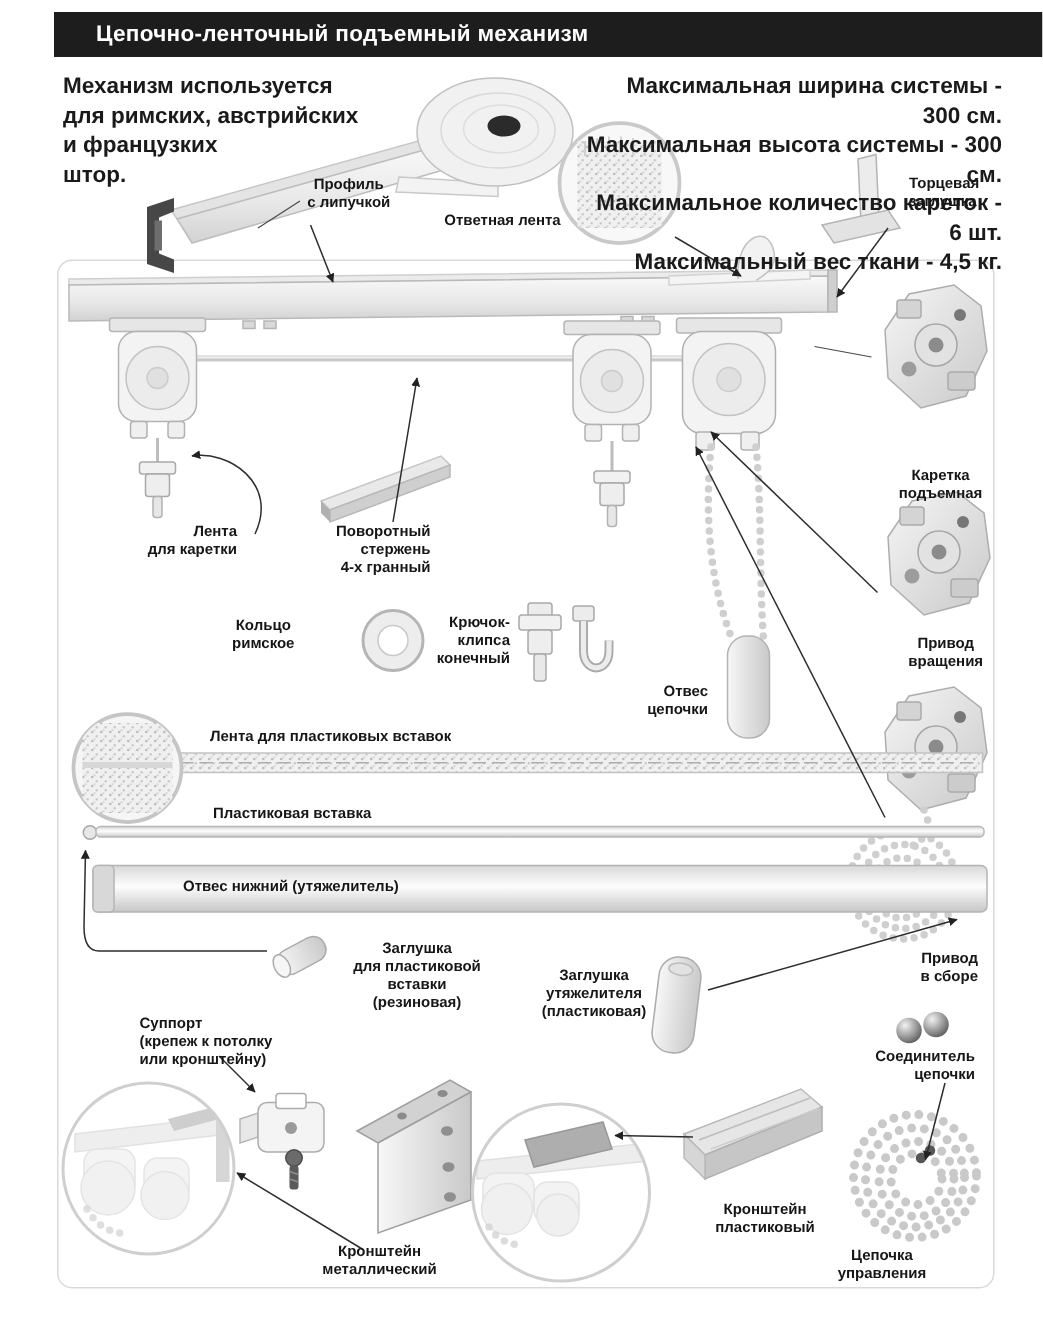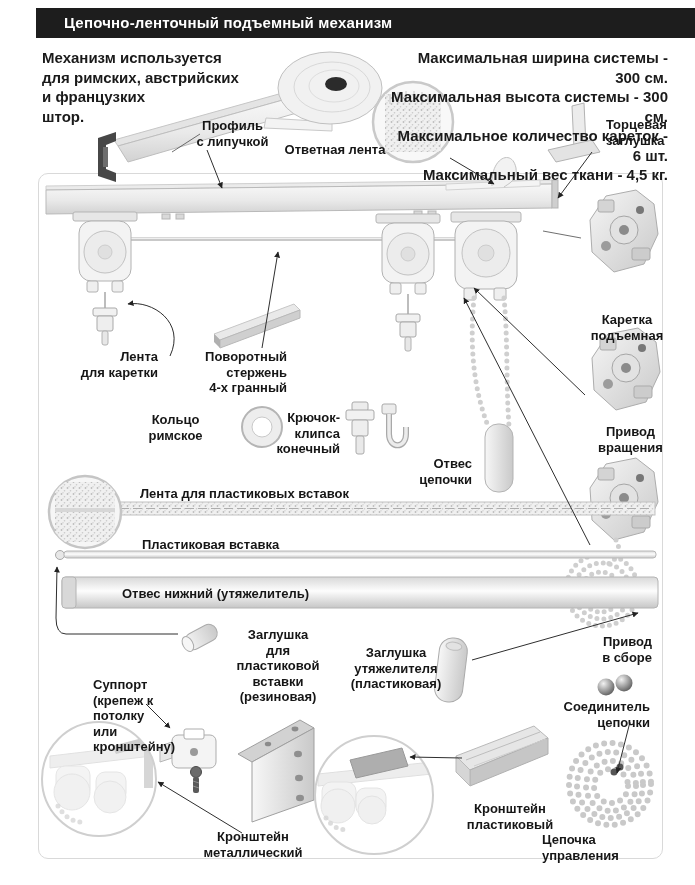--- a/index.html
+++ b/index.html
@@ -3,21 +3,21 @@
 <meta charset="utf-8">
 <style>
   html,body{margin:0;padding:0;background:#ffffff;}
   #stage{position:relative;width:695px;height:885px;background:#ffffff;overflow:hidden;
          font-family:"Liberation Sans",sans-serif;}
   #titlebar{position:absolute;left:36px;top:8px;width:692px;height:30px;background:#1d1d1d;
             color:#ffffff;font-weight:bold;font-size:15px;line-height:30px;padding-left:28px;
             box-sizing:border-box;letter-spacing:.2px;}
   #frame{position:absolute;left:38px;top:173px;width:623px;height:684px;border:1px solid #d9d9d9;
          border-radius:10px;}
-  .lbl{position:absolute;font-weight:bold;font-size:13px;line-height:1.2;color:#161616;
+  .lbl{position:absolute;font-weight:bold;font-size:10px;line-height:1.2;color:#161616;
        white-space:pre-line;}
   .para{position:absolute;font-weight:bold;font-size:15px;line-height:1.3;color:#1a1a1a;
         white-space:pre-line;}
   svg{position:absolute;left:0;top:0;}
   .leader{stroke:#2e2e2e;stroke-width:1;fill:none;marker-end:url(#arw);}
   .leader-plain{stroke:#4a4a4a;stroke-width:.8;fill:none;}
   .bead{fill:none;stroke:#c9c9c9;stroke-width:6;stroke-dasharray:0 8.5;stroke-linecap:round;}
   .bead-sm{fill:none;stroke:#cfcfcf;stroke-width:5;stroke-dasharray:0 7;stroke-linecap:round;}
 </style>
 </head>
@@ -383,18 +383,18 @@
 (пластиковая)</div>
   <div class="lbl" style="left:53px;top:677px;width:104px;text-align:left;margin-left:40px;">Суппорт
 (крепеж к потолку
 или кронштейну)</div>
   <div class="lbl" style="left:203px;top:829px;width:100px;text-align:center;">Кронштейн
 металлический</div>
   <div class="lbl" style="left:460px;top:801px;width:100px;text-align:center;">Кронштейн
 пластиковый</div>
   <div class="lbl" style="left:558px;top:699px;width:92px;text-align:right;">Соединитель
 цепочки</div>
-  <div class="lbl" style="left:542px;top:832px;width:92px;text-align:left;">Цепочка
+  <div class="lbl" style="left:542px;top:832px;width:92px;text-align:center;">Цепочка
 управления</div>
   <div class="lbl" style="left:560px;top:634px;width:92px;text-align:right;">Привод
 в сборе</div>
 
 </div>
 
 </body></html>

